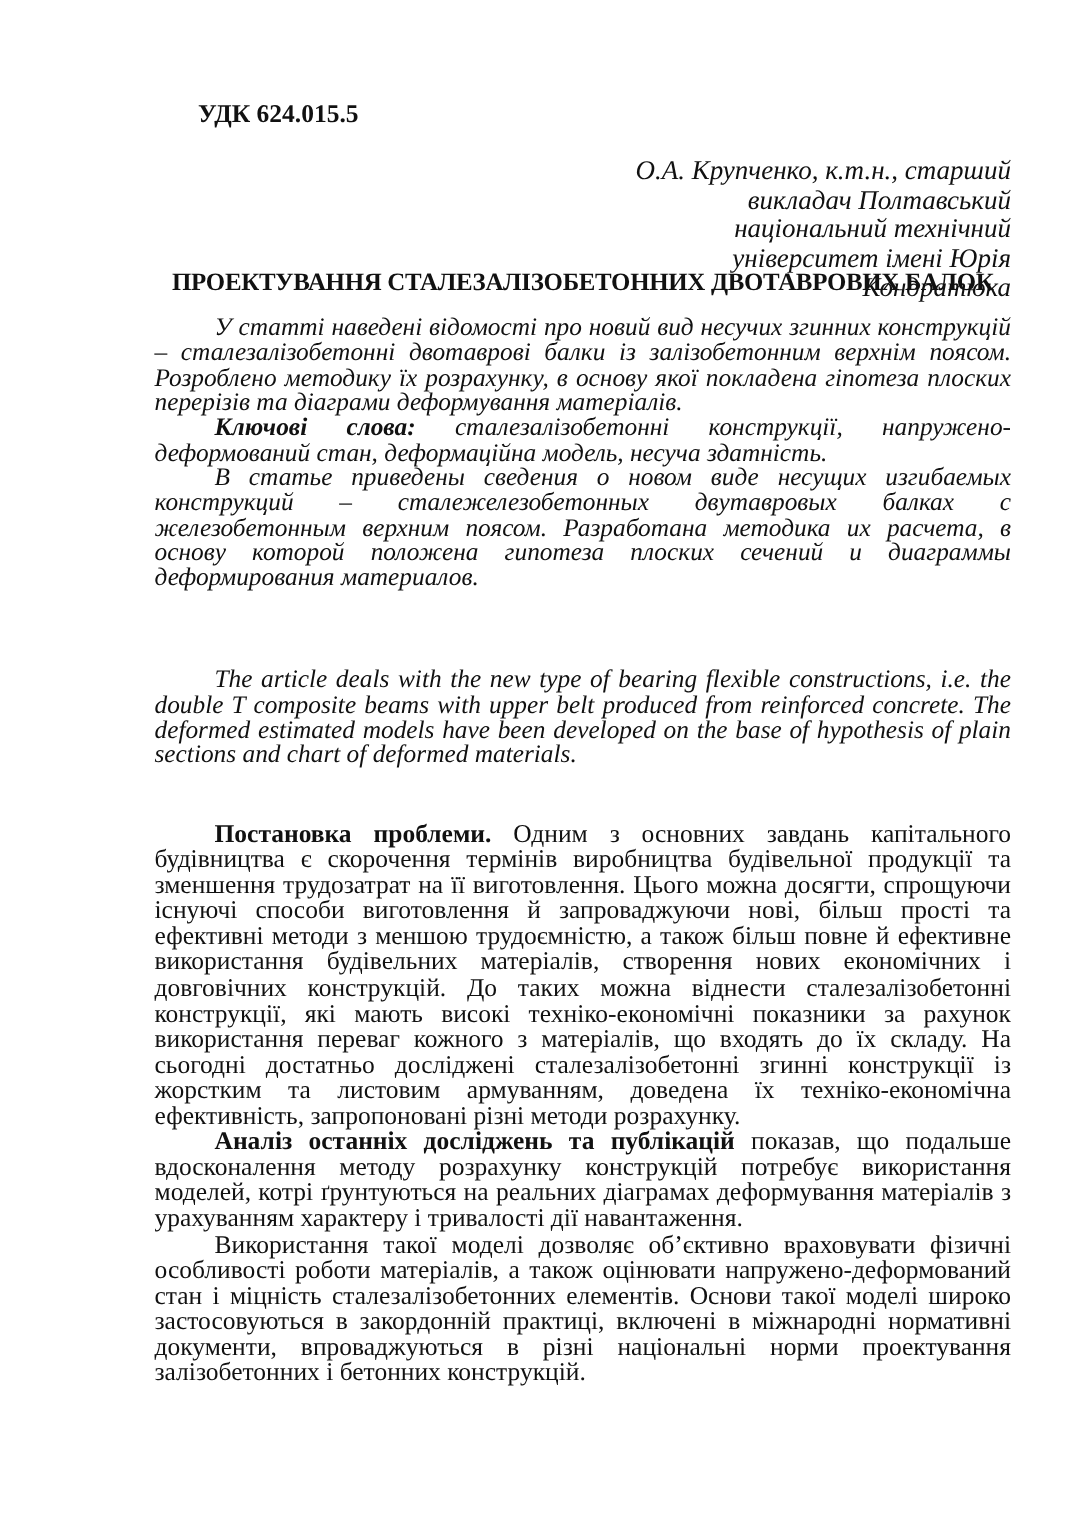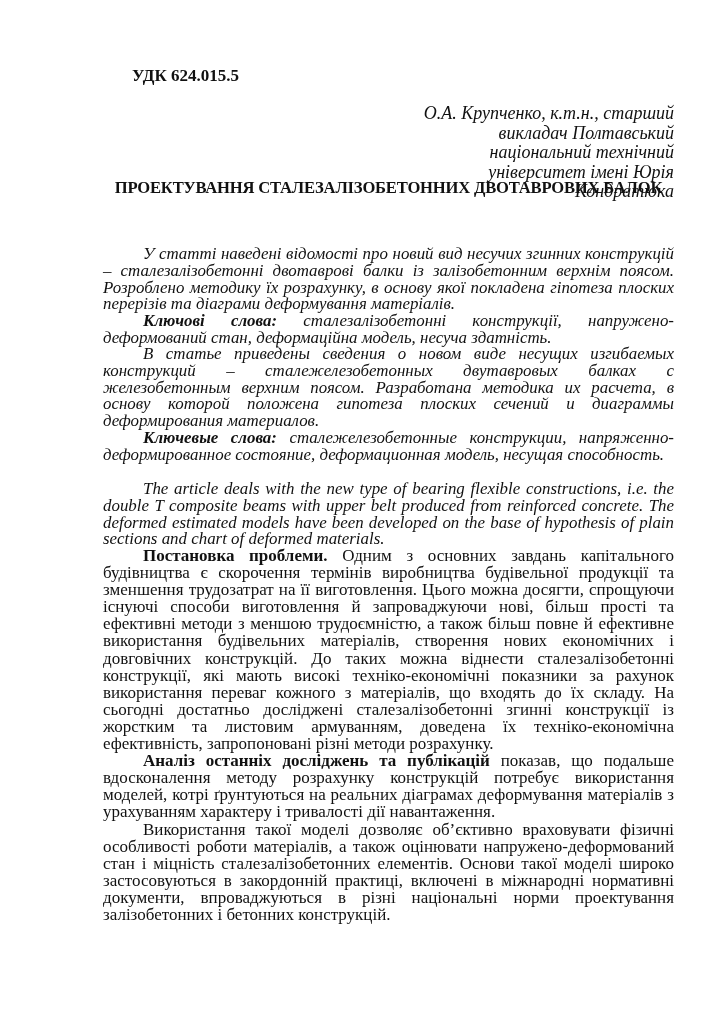--- a/index.html
+++ b/index.html
@@ -3,21 +3,21 @@
 <meta charset="utf-8">
 <style>
   html, body { margin:0; padding:0; background:#ffffff; }
   body { width:724px; height:1024px; position:relative; overflow:hidden; color:#111; font-family:"Liberation Serif", serif; }
   .page { position:absolute; left:103px; top:0; width:571px; }
   .udk { position:absolute; top:66px; left:0; font-weight:bold; font-size:17px;margin-left:29px; }
   .author { position:absolute; top:104px; right:0; width:260px; text-align:right; font-style:italic; font-size:18px; line-height:19.5px; }
   .title { position:absolute; top:178px; left:0; width:571px; text-align:center; font-weight:bold; font-size:16.6px; white-space:nowrap; letter-spacing:-0.2px; }
   .block { position:absolute; left:0; width:571px; font-size:16.9px; line-height:16.8px; text-align:justify; }
   .block p { margin:0; text-indent:40px; }
-  .it { font-style:italic;margin-top:36px; }
+  .it { font-style:italic; }
   .b { font-weight:bold; }
   .abs-uk { top:210px; }
   .abs-ru { top:310px; }
   .abs-en { top:445px; }
   .main { top:547px; line-height:17.1px; font-size:17px; }
   .main p { text-align:justify; }
 </style>
 </head>
 <body>
 
@@ -26,21 +26,20 @@
   <div class="author">О.А. Крупченко, к.т.н., старший викладач Полтавський національний технічний університет імені Юрія Кондратюка</div>
   <div class="title">ПРОЕКТУВАННЯ СТАЛЕЗАЛІЗОБЕТОННИХ ДВОТАВРОВИХ БАЛОК</div>
 
   <div class="block it abs-uk">
     <p>У статті наведені відомості про новий вид несучих згинних конструкцій – сталезалізобетонні двотаврові балки із залізобетонним верхнім поясом. Розроблено методику їх розрахунку, в основу якої покладена гіпотеза плоских перерізів та діаграми деформування матеріалів.</p>
     <p><span class="b">Ключові слова:</span><span> сталезалізобетонні конструкції, напружено-деформований стан, деформаційна модель, несуча здатність.</span></p>
   </div>
 
   <div class="block it abs-ru">
     <p>В статье приведены сведения о новом виде несущих изгибаемых конструкций – сталежелезобетонных двутавровых балках с железобетонным верхним поясом. Разработана методика их расчета, в основу которой положена гипотеза плоских сечений и диаграммы деформирования материалов.</p>
-    <p><span class="b">Ключевые слова:</span><span> сталежелезобетонные конструкции, напряженно-деформированное состояние, деформационная модель, несущая способность.</span></p>
   </div>
 
   <div class="block it abs-en">
     <p>The article deals with the new type of bearing flexible constructions, i.e. the double T composite beams with upper belt produced from reinforced concrete. The deformed estimated models have been developed on the base of hypothesis of plain sections and chart of deformed materials.</p>
   </div>
 
   <div class="block main">
     <p><span class="b">Постановка проблеми.</span><span> Одним з основних завдань капітального будівництва є скорочення термінів виробництва будівельної продукції та зменшення трудозатрат на її виготовлення. Цього можна досягти, спрощуючи існуючі способи виготовлення й запроваджуючи нові, більш прості та ефективні методи з меншою трудоємністю, а також більш повне й ефективне використання будівельних матеріалів, створення нових економічних і довговічних конструкцій. До таких можна віднести сталезалізобетонні конструкції, які мають високі техніко-економічні показники за рахунок використання переваг кожного з матеріалів, що входять до їх складу. На сьогодні достатньо досліджені сталезалізобетонні згинні конструкції із жорстким та листовим армуванням, доведена їх техніко-економічна ефективність, запропоновані різні методи розрахунку.</span></p>
     <p><span class="b">Аналіз останніх досліджень та публікацій</span><span>  показав, що подальше вдосконалення методу розрахунку конструкцій потребує використання моделей, котрі ґрунтуються на реальних діаграмах деформування матеріалів з урахуванням характеру і тривалості дії навантаження.</span></p>
     <p>Використання такої моделі дозволяє об’єктивно враховувати фізичні особливості роботи матеріалів, а також оцінювати напружено-деформований стан і міцність сталезалізобетонних елементів. Основи такої моделі широко застосовуються в закордонній практиці, включені в міжнародні нормативні документи, впроваджуються в різні національні норми проектування залізобетонних і бетонних конструкцій.</p>

